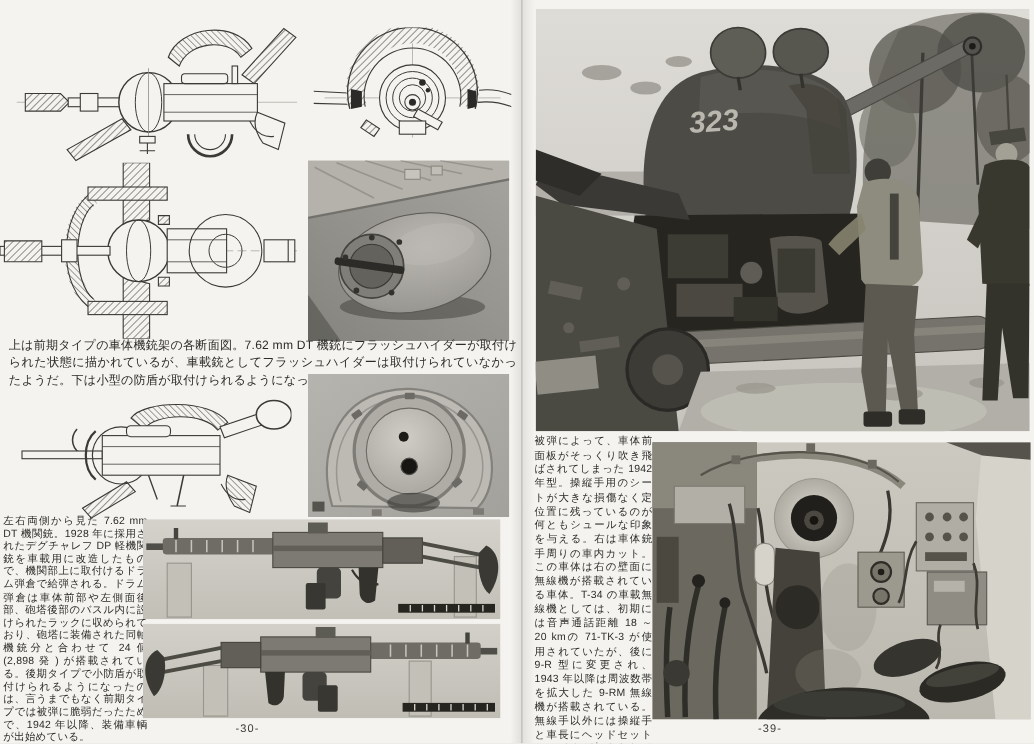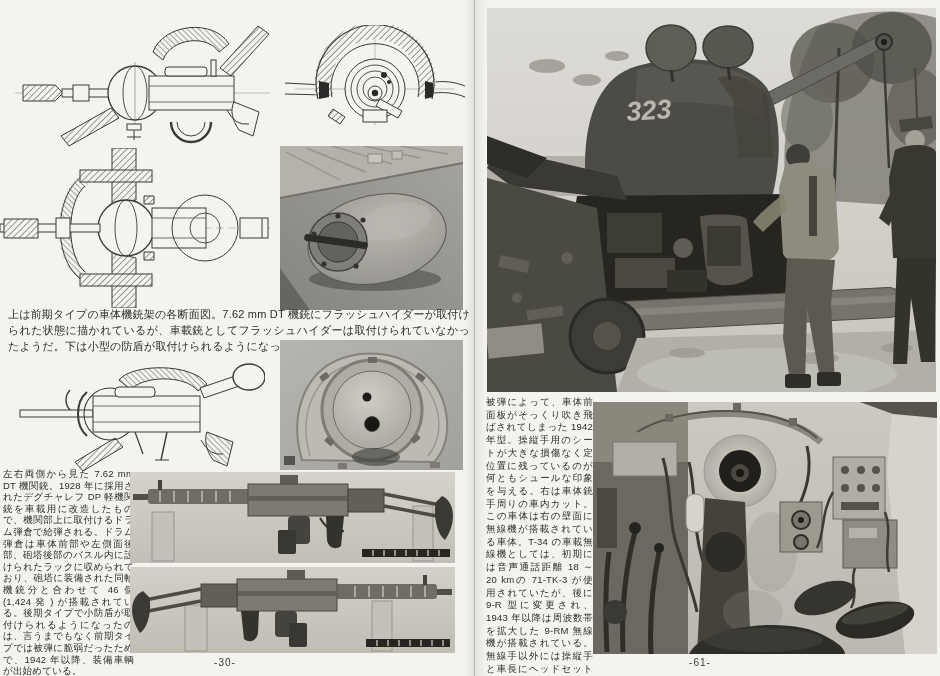--- a/index.html
+++ b/index.html
@@ -206,21 +206,21 @@
         <rect x="40" y="34" width="9" height="6" rx="1" transform="rotate(-35 44 37)"></rect>
         <rect x="136" y="34" width="9" height="6" rx="1" transform="rotate(35 140 37)"></rect>
       </g>
       <ellipse cx="96" cy="117" rx="24" ry="9" fill="#32312c" opacity=".55"></ellipse>
       <rect x="4" y="116" width="11" height="9" fill="#55534d"></rect>
       <rect x="58" y="123" width="9" height="6" fill="#7c7a73"></rect>
       <rect x="150" y="122" width="10" height="6" fill="#7c7a73"></rect>
     </svg>
   </div>
 
-  <div class="abs jp cap-col" style="left:3px;top:468px;width:131px;">左右両側から見た 7.62 mm DT 機関銃。1928 年に採用されたデグチャレフ DP 軽機関銃を車載用に改造したもので、機関部上に取付けるドラム弾倉で給弾される。ドラム弾倉は車体前部や左側面後部、砲塔後部のバスル内に設けられたラックに収められており、砲塔に装備された同軸機銃分と合わせて 46 個 (1,424 発 ) が搭載されている。後期タイプで小防盾が取付けられるようになったのは、言うまでもなく前期タイプでは被弾に脆弱だったためで、1942 年以降、装備車輌が出始めている。</div>
+  <div class="abs jp cap-col" style="left:3px;top:468px;width:131px;">左右両側から見た 7.62 mm DT 機関銃。1928 年に採用されたデグチャレフ DP 軽機関銃を車載用に改造したもので、機関部上に取付けるドラム弾倉で給弾される。ドラム弾倉は車体前部や左側面後部、砲塔後部のバスル内に設けられたラックに収められており、砲塔に装備された同軸機銃分と合わせて 24 個 (2,898 発 ) が搭載されている。後期タイプで小防盾が取付けられるようになったのは、言うまでもなく前期タイプでは被弾に脆弱だったためで、1942 年以降、装備車輌が出始めている。</div>
 
   <div class="abs" style="left:130px;top:472px;">
     <svg width="325" height="91" viewBox="0 0 325 91">
       <defs>
         <linearGradient id="g-bg" x1="0" y1="0" x2="0" y2="1">
           <stop offset="0" stop-color="#d5d2cb"></stop>
             <stop offset="1" stop-color="#c2bfb7"></stop>
         </linearGradient>
       </defs>
       <rect width="325" height="91" fill="url(#g-bg)"></rect>
@@ -495,15 +495,15 @@
       </g>
       <ellipse cx="232" cy="196" rx="32" ry="15" transform="rotate(-18 232 196)" fill="#35342e"></ellipse>
       <ellipse cx="282" cy="218" rx="40" ry="17" transform="rotate(-12 282 218)" fill="#2b2a25"></ellipse>
       <ellipse cx="282" cy="212" rx="34" ry="8" transform="rotate(-12 282 212)" fill="#4a4840" opacity=".8"></ellipse>
 
       <path d="M96,252 C110,222 200,214 232,234 C248,242 252,248 252,252 Z" fill="#2e2d28"></path>
       <ellipse cx="170" cy="238" rx="60" ry="12" fill="#45443d" opacity=".6"></ellipse>
     </svg>
   </div>
 
-  <div class="abs pagenum" style="left:665px;top:657px;width:70px;">-61-</div>
+  <div class="abs pagenum" style="left:665px;top:657px;width:70px;">-39-</div>
 
 </div>
 
 </body></html>

